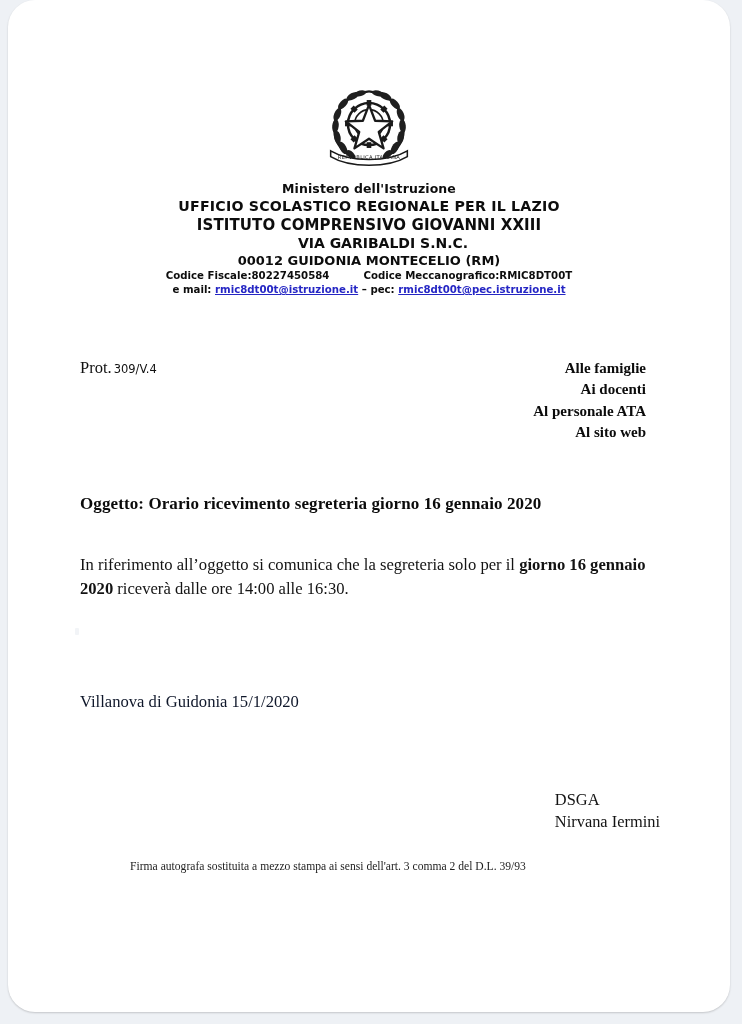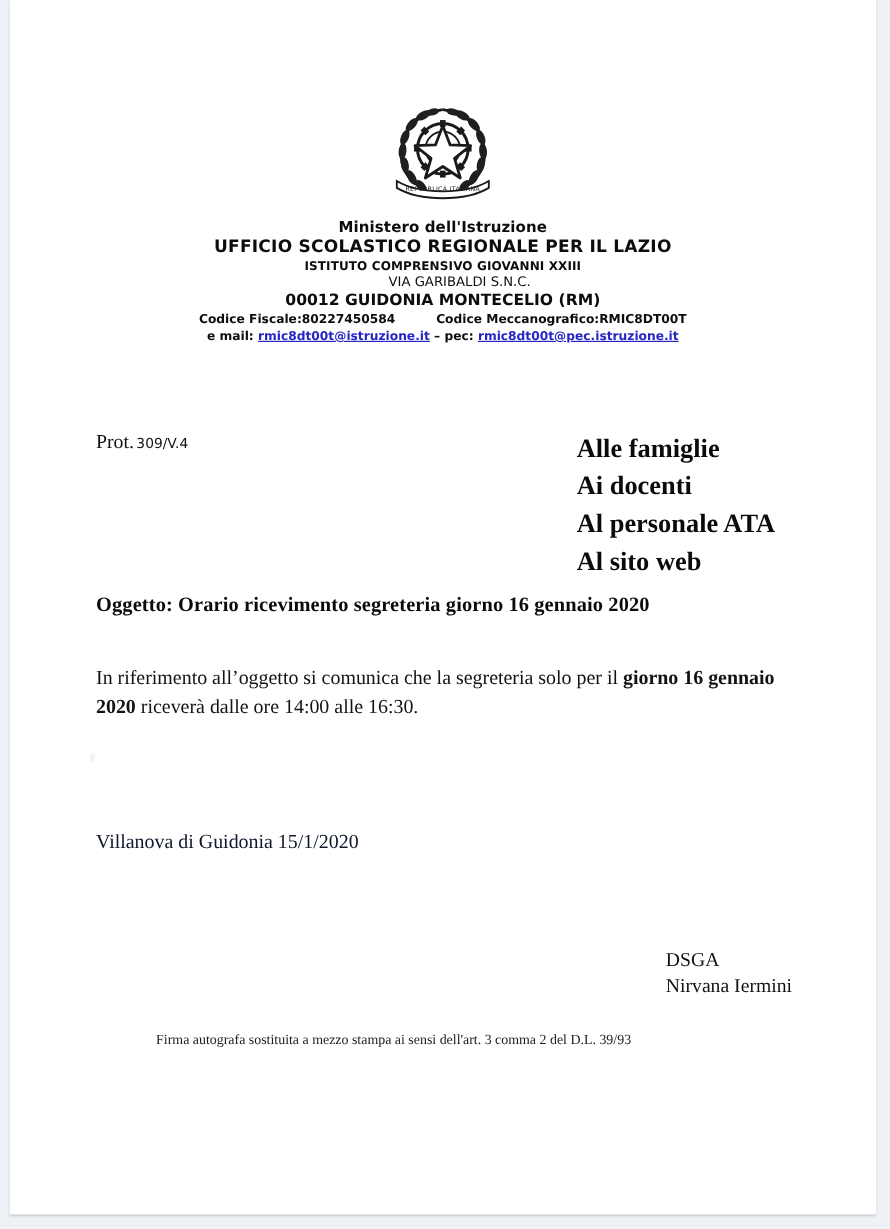--- a/index.html
+++ b/index.html
@@ -18,20 +18,21 @@
   
   #page-sheet {
     position: absolute;
     left: 8px;
     top: 0;
     width: 722px;
     height: 1012px;
     background: #ffffff;
     box-shadow: 0 1px 2px rgba(0,0,0,0.18);
     overflow: hidden;
+    border-radius: 27px;
   }
 
   
   .emblem-wrap {
     position: absolute;
     left: 0;
     top: 78px;
     width: 722px;
     text-align: center;
   }
@@ -57,28 +58,28 @@
     font-weight: bold;
     letter-spacing: 0.1px;
   }
   .lh-usr {
     font-size: 14.2px;
     font-weight: bold;
     letter-spacing: 0.2px;
     margin-top: 1px;
   }
   .lh-istituto {
-    font-size: 10px;
+    font-size: 15px;
     font-weight: bold;
     letter-spacing: 0.1px;
     margin-top: 2px;
   }
   .lh-via {
-    font-size: 11px;
-    font-weight: normal;
+    font-size: 14px;
+    font-weight: bold;
     margin-top: 1px;
     padding-left: 28px;
   }
   .lh-citta {
     font-size: 13px;
     font-weight: bold;
     margin-top: 1px;
   }
   .lh-codici {
     font-size: 10.2px;
@@ -115,23 +116,23 @@
     font-family: "DejaVu Sans", "Liberation Sans", sans-serif;
     font-size: 11.5px;
     margin-left: 2px;
   }
 
   
   .recipients {
     position: absolute;
     right: 84px;
     top: 358px;
-    text-align: left;
-    font-weight: bold;
-    font-size: 22px;
+    text-align: right;
+    font-weight: bold;
+    font-size: 15px;
     line-height: 1.42;
     color: #0b0b0b;
   }
 
   
   .subject {
     position: absolute;
     left: 72px;
     top: 494px;
     font-weight: bold;

